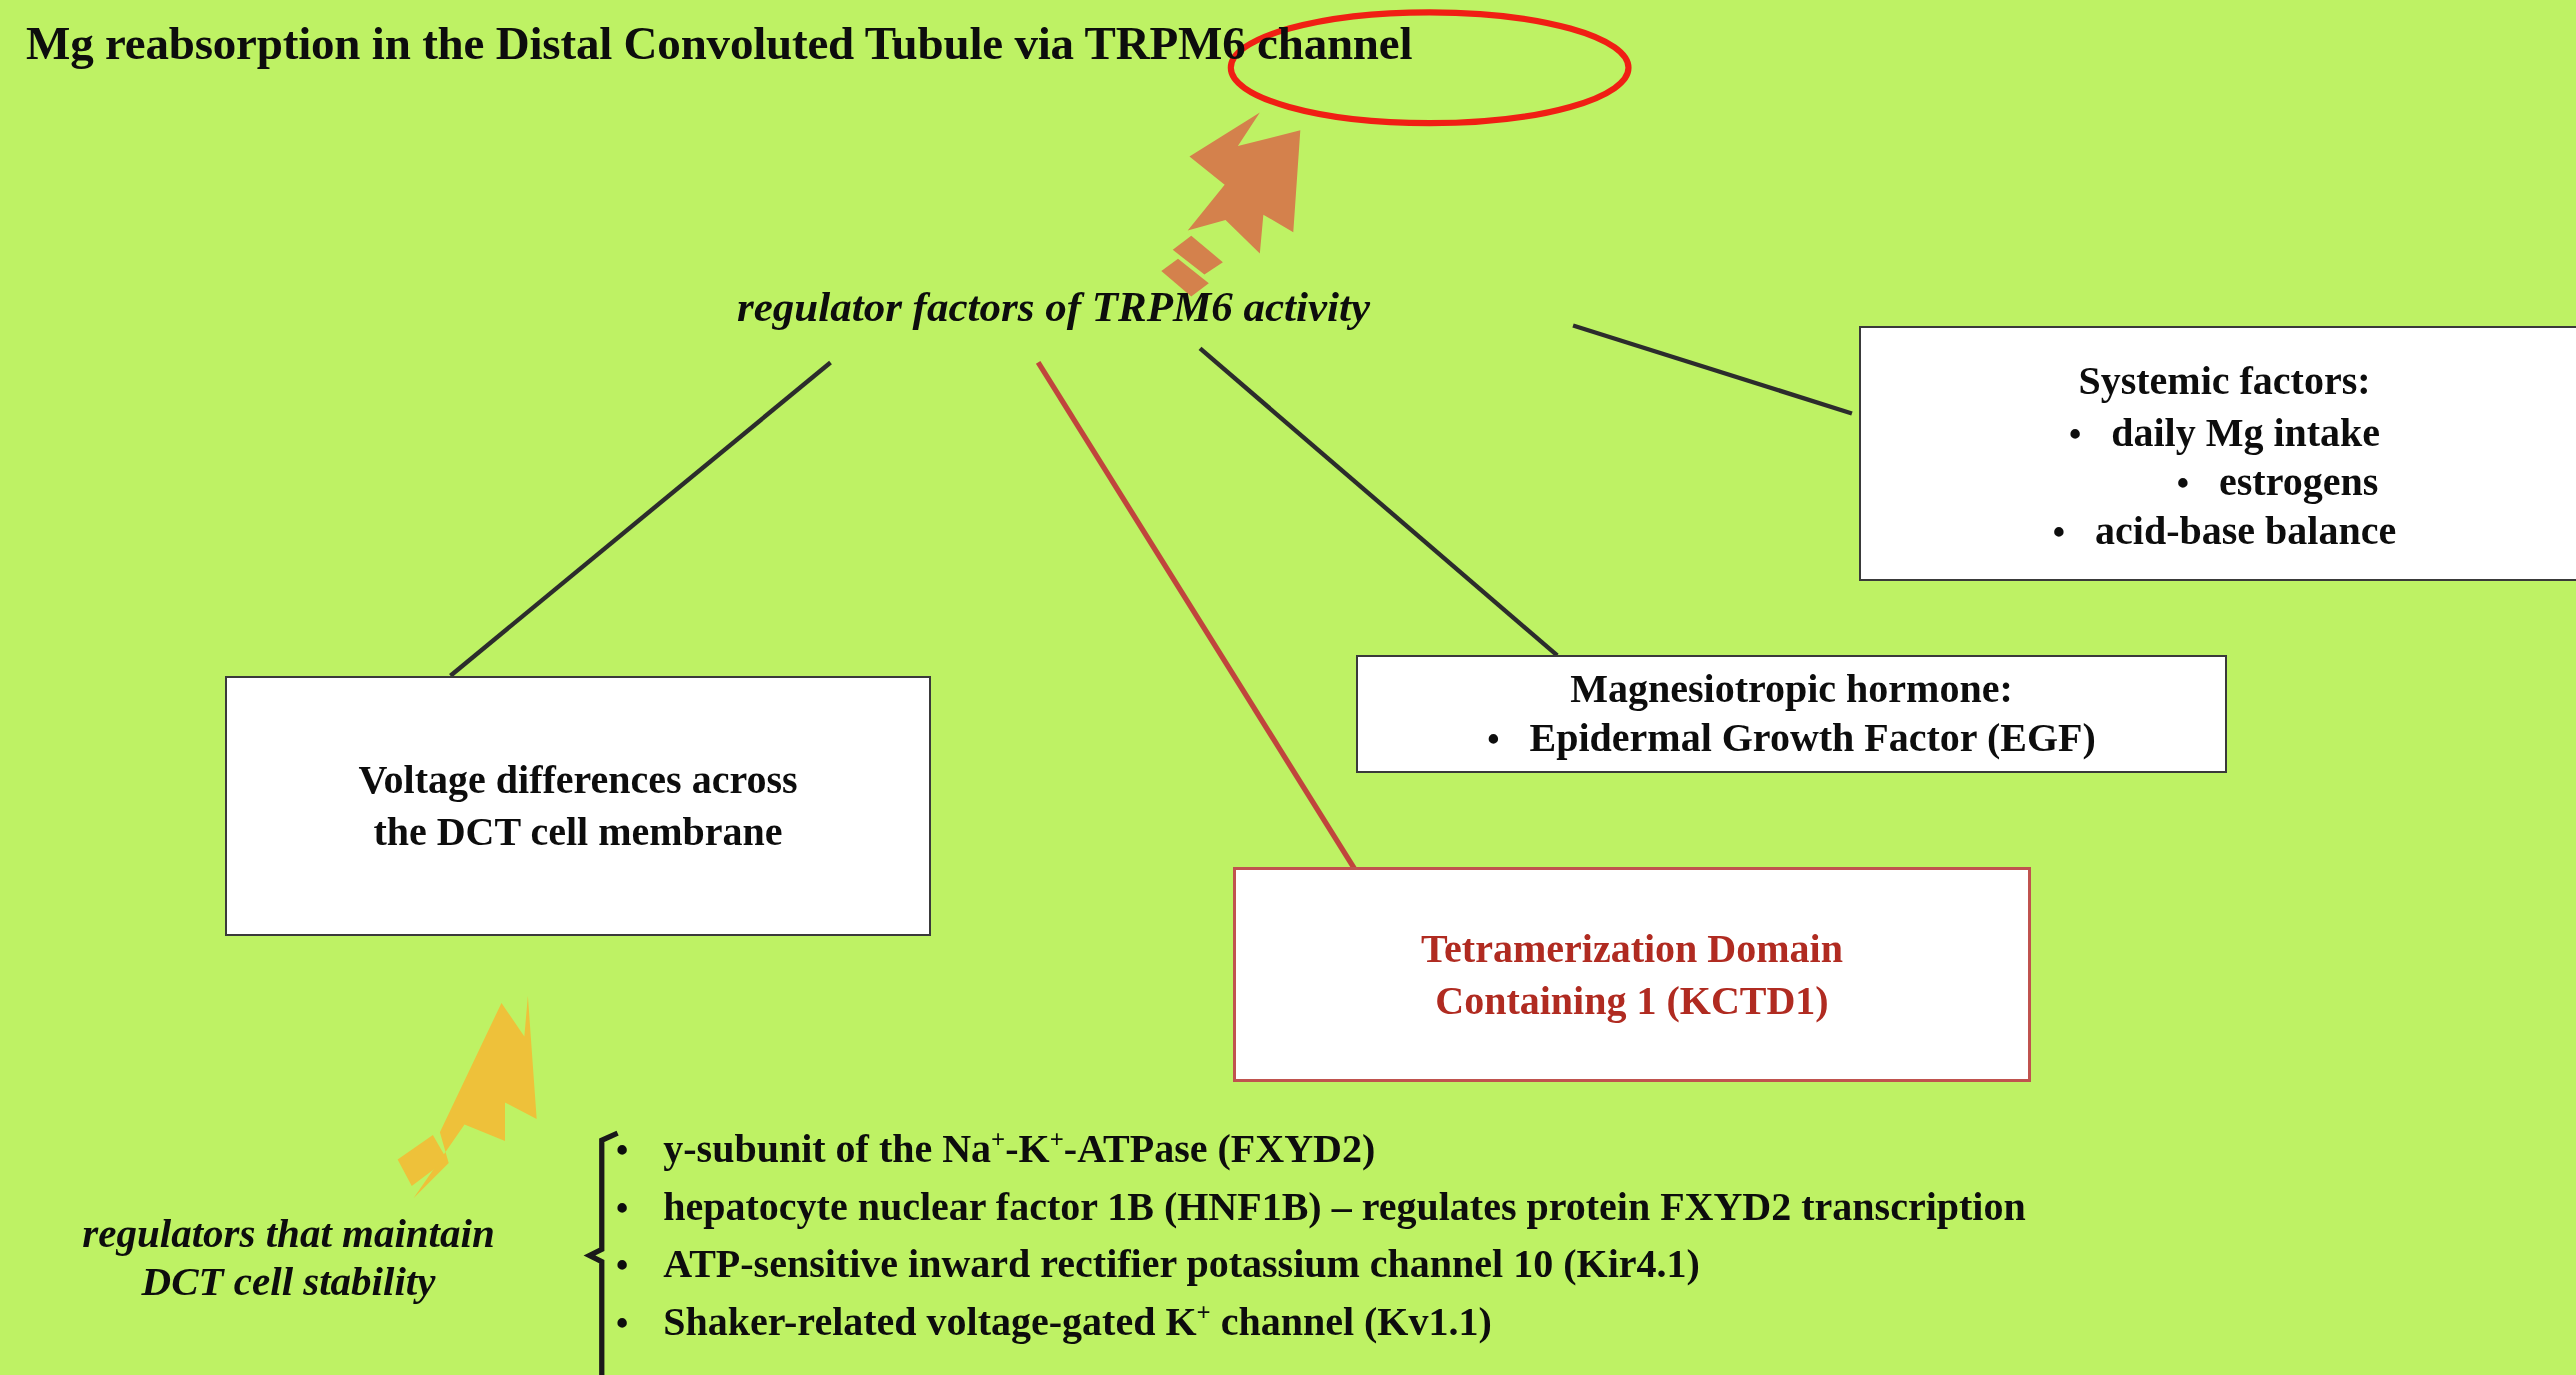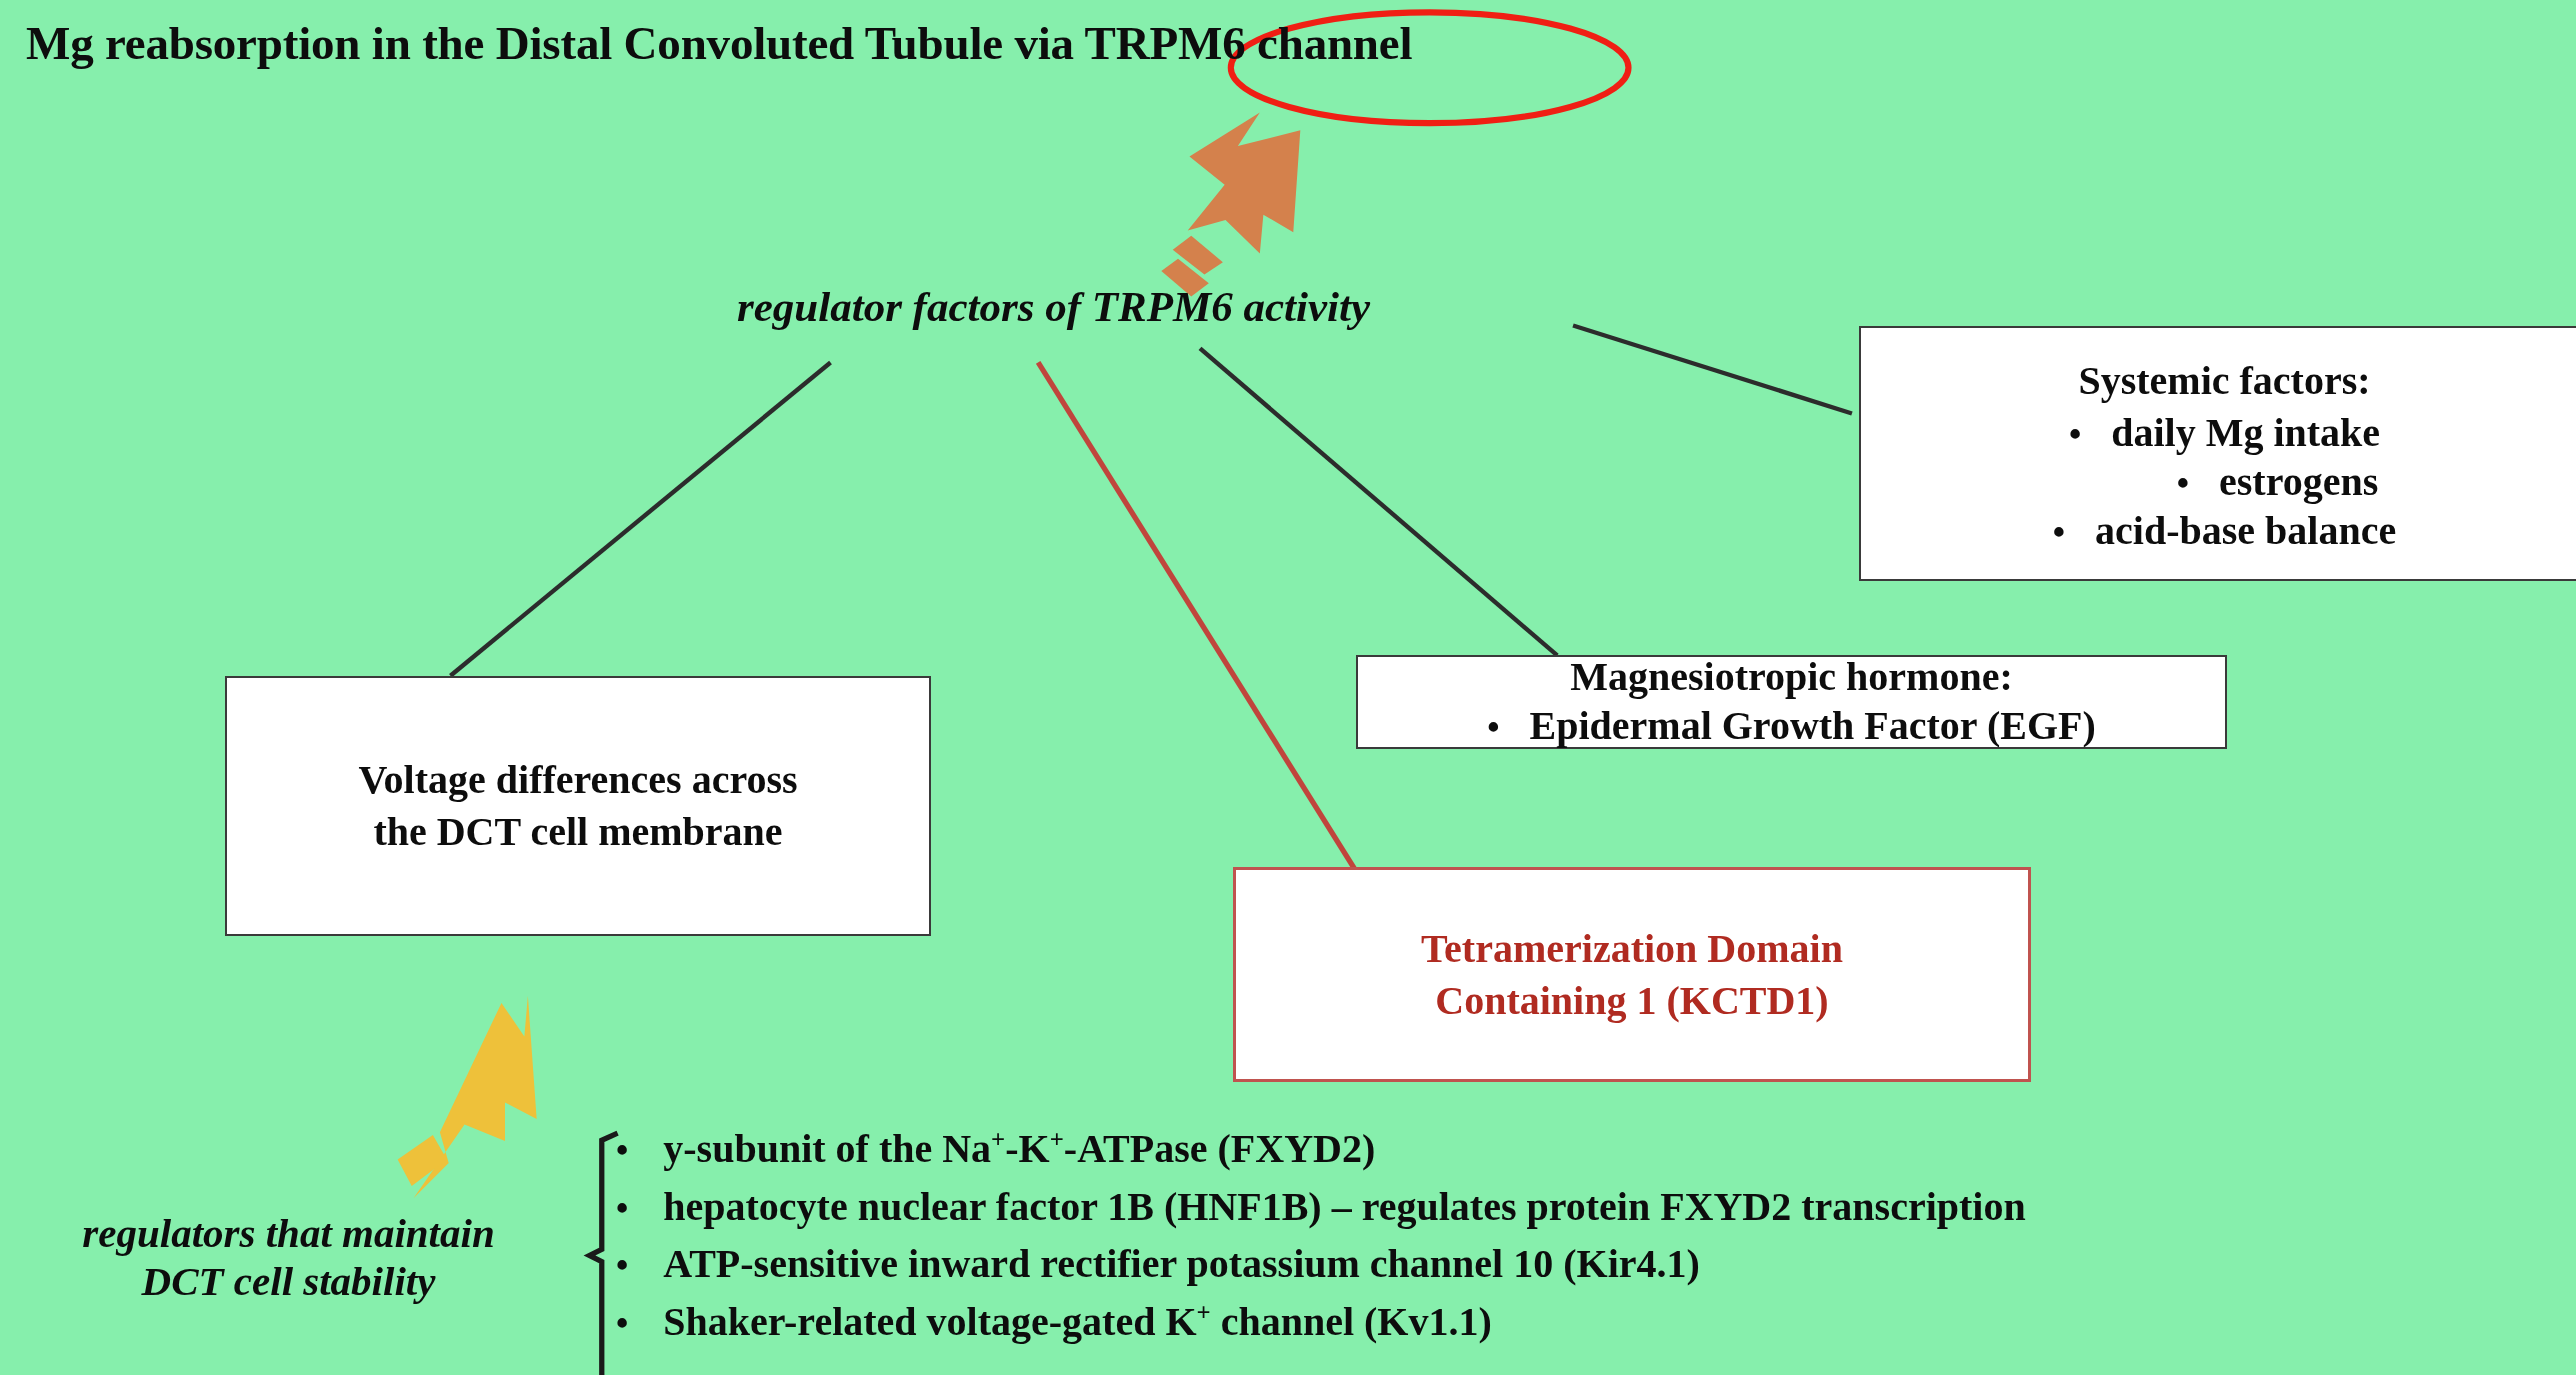--- a/index.html
+++ b/index.html
@@ -4,21 +4,21 @@
 <style>
   html, body {
     margin: 0;
     padding: 0;
     background: #ffffff;
   }
   #canvas {
     position: relative;
     width: 2576px;
     height: 1376px;
-    background: #86efac;
+    background: #bef264;
     overflow: hidden;
     font-family: "Liberation Serif", "DejaVu Serif", serif;
     color: #0d0d0d;
   }
 
   
   #wires {
     position: absolute;
     left: 0; top: 0;
     width: 2576px;
@@ -115,21 +115,21 @@
   #box-systemic .box-title { margin-bottom: 3.5px; }
   #box-systemic .b1 { padding-left: 0px; }
   #box-systemic .b2 { padding-left: 106px; }
   #box-systemic .b3 { padding-left: 0px; }
 
   
   #box-hormone {
     left: 1356px;
     top: 655px;
     width: 871px;
-    height: 94px;
+    height: 118px;
     font-family: Liberation Serif, serif;
   }
 
   
   #box-kctd1 {
     left: 1233px;
     top: 867px;
     width: 798px;
     height: 215px;
   }

